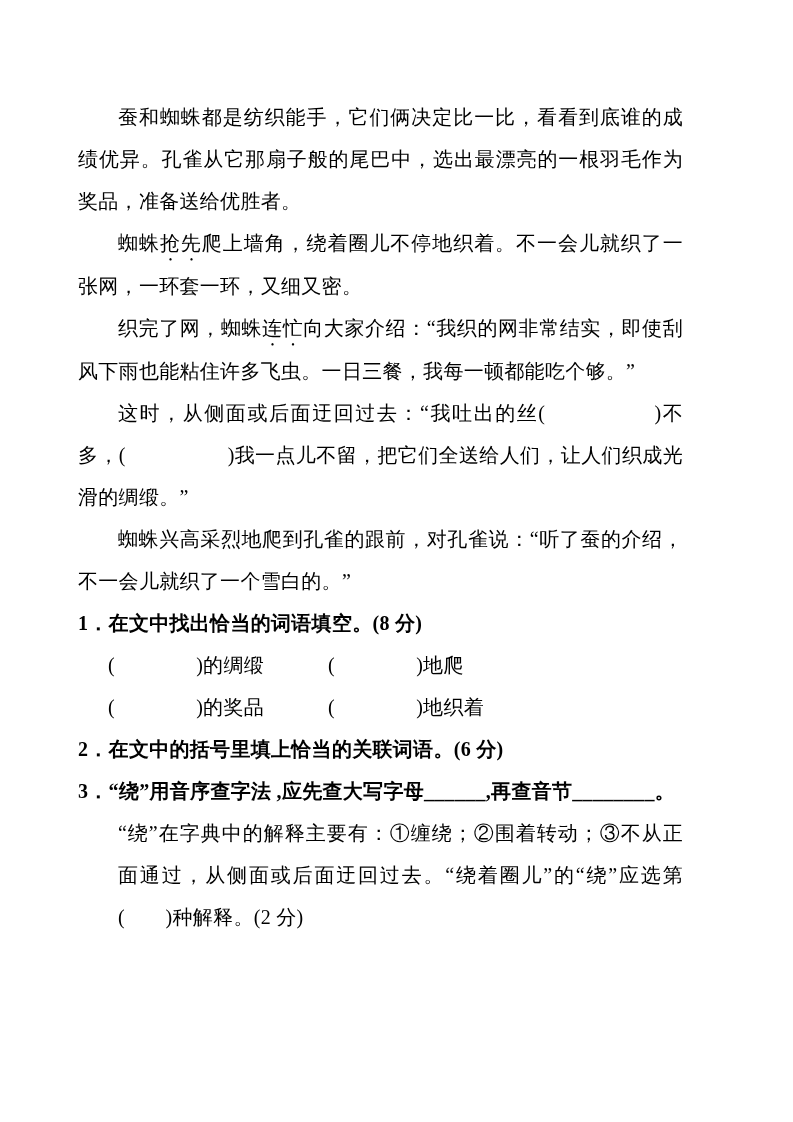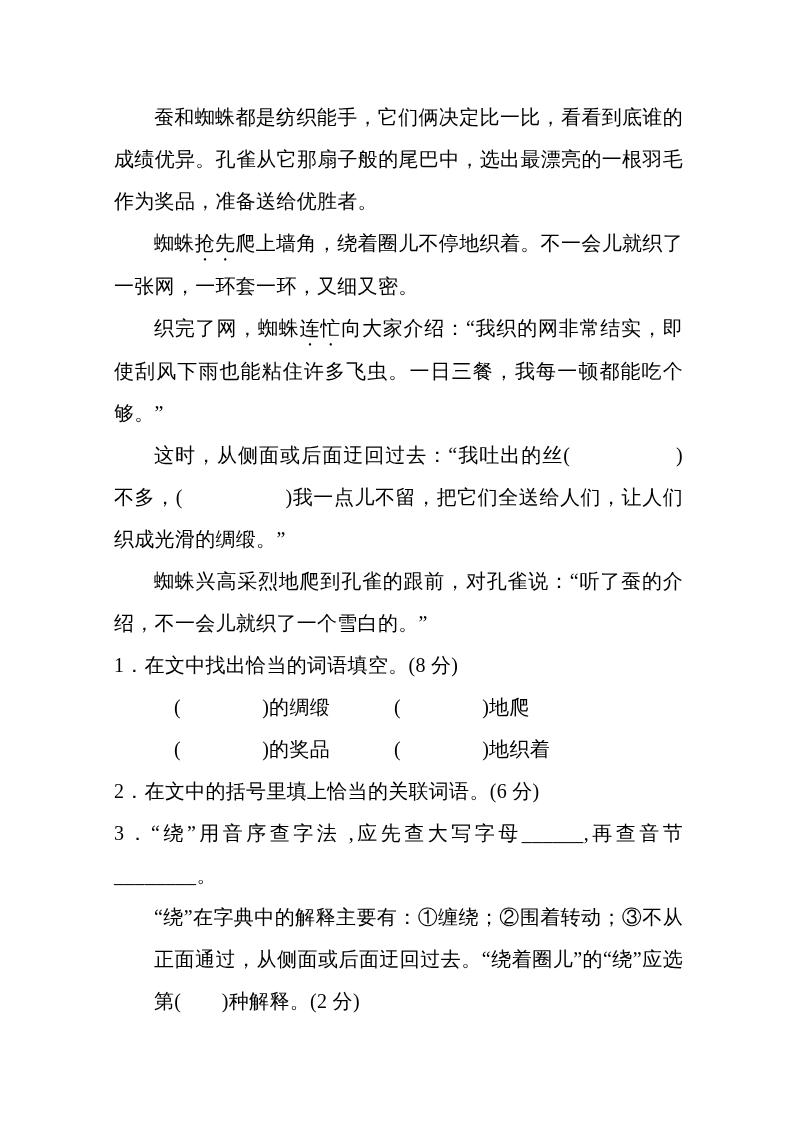--- a/index.html
+++ b/index.html
@@ -7,42 +7,42 @@
   body {
     width: 793px;
     height: 1122px;
     overflow: hidden;
     color: #000000;
     font-family: "Liberation Serif", "DejaVu Serif", serif;
   }
   .page {
     width: 793px;
     height: 1122px;
-    padding: 96px 110px 20px 114px;
+    padding: 96px 110px 20px 78px;
   }
   .page p {
     font-size: 20px;
     line-height: 42px;
     text-align: justify;
     letter-spacing: 0.3px;
   }
   
   .passage p { text-indent: 2em; }
 
   
   .em-dot {
     -webkit-text-emphasis: filled dot;
     -webkit-text-emphasis-position: under left;
     text-emphasis: filled dot;
     text-emphasis-position: under left;
   }
 
-  .questions p.q { text-indent: 0; }
+  .questions p.q { text-indent: 0; font-weight: bold; }
 
-  .blank-rows { margin-left: 60px; }
+  .blank-rows { margin-left: 30px; }
   .blank-row { text-align: left !important; }
   .blank-row .col1 {
     display: inline-block;
     width: 220px;
   }
 
   .q3-body {
     margin-left: 40px;
   }
 </style>

